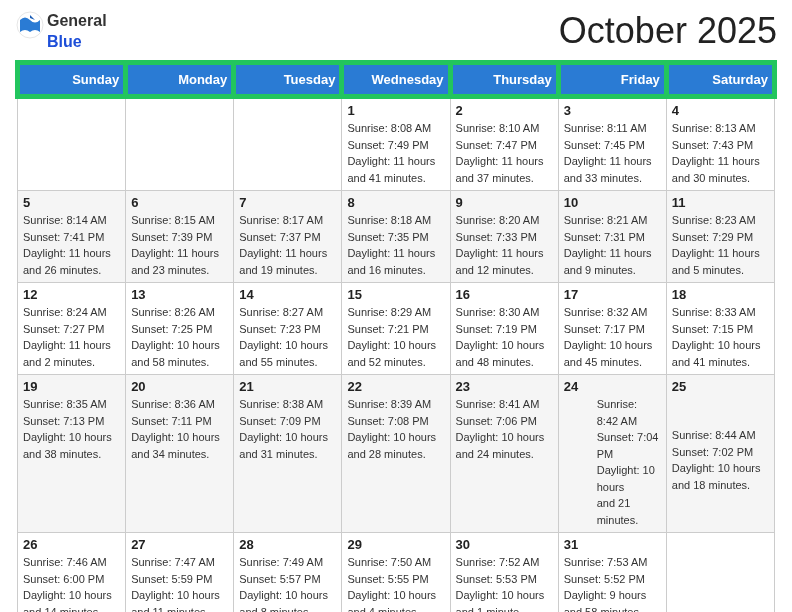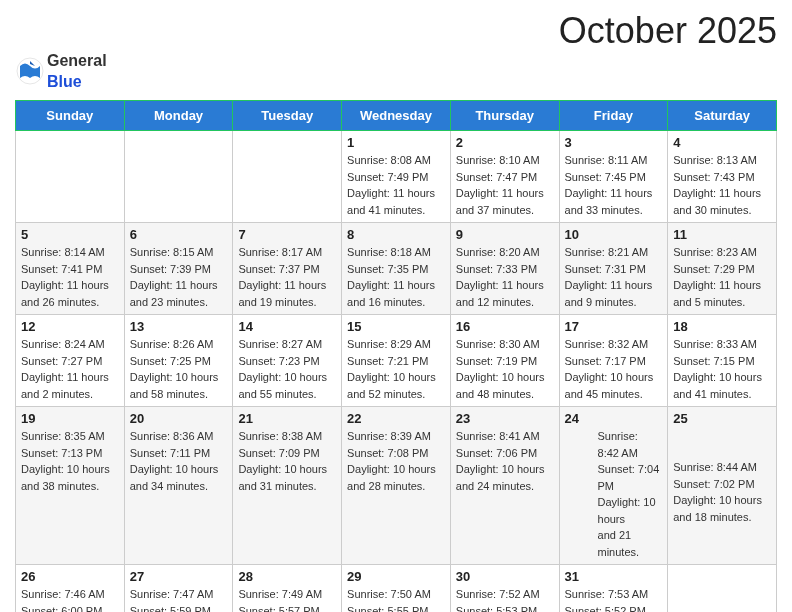--- a/index.html
+++ b/index.html
@@ -11,24 +11,22 @@
       padding: 10px 15px;
     }
     .header {
       display: flex;
       justify-content: space-between;
       align-items: flex-start;
       margin-bottom: 8px;
     }
     .logo {
       display: flex;
-      align-items: center;
       font-size: 18px;
       font-weight: bold;
-      margin-top: 40px;
     }
     .logo-icon {
       width: 30px;
       height: 30px;
       margin-right: 2px;
     }
     .title-block {
       text-align: left;
     }
     .month-title {
@@ -44,22 +42,22 @@
       width: 100%;
       border-collapse: collapse;
       border: 1px solid #ccc;
     }
     .calendar thead tr th {
       background-color: #2a7bd4;
       color: #fff;
       font-size: 13px;
       font-weight: bold;
       padding: 7px 4px;
-      text-align: center;
-      border: 1px solid #22c55e;
+      text-align: right;
+      border: 5px solid #22c55e;
     }
     .calendar tbody tr td {
       vertical-align: top;
       border: 1px solid #ccc;
       padding: 4px 5px;
       font-size: 11px;
       color: #333;
       min-height: 80px;
       height: 90px;
       width: calc(100% / 7);

